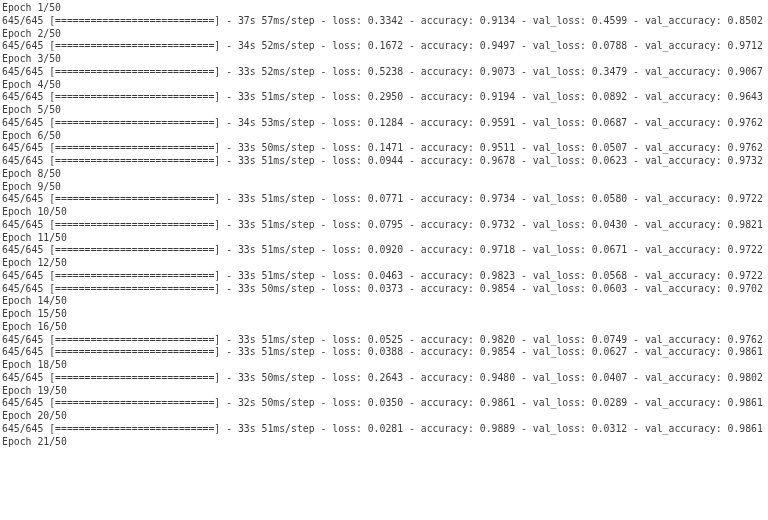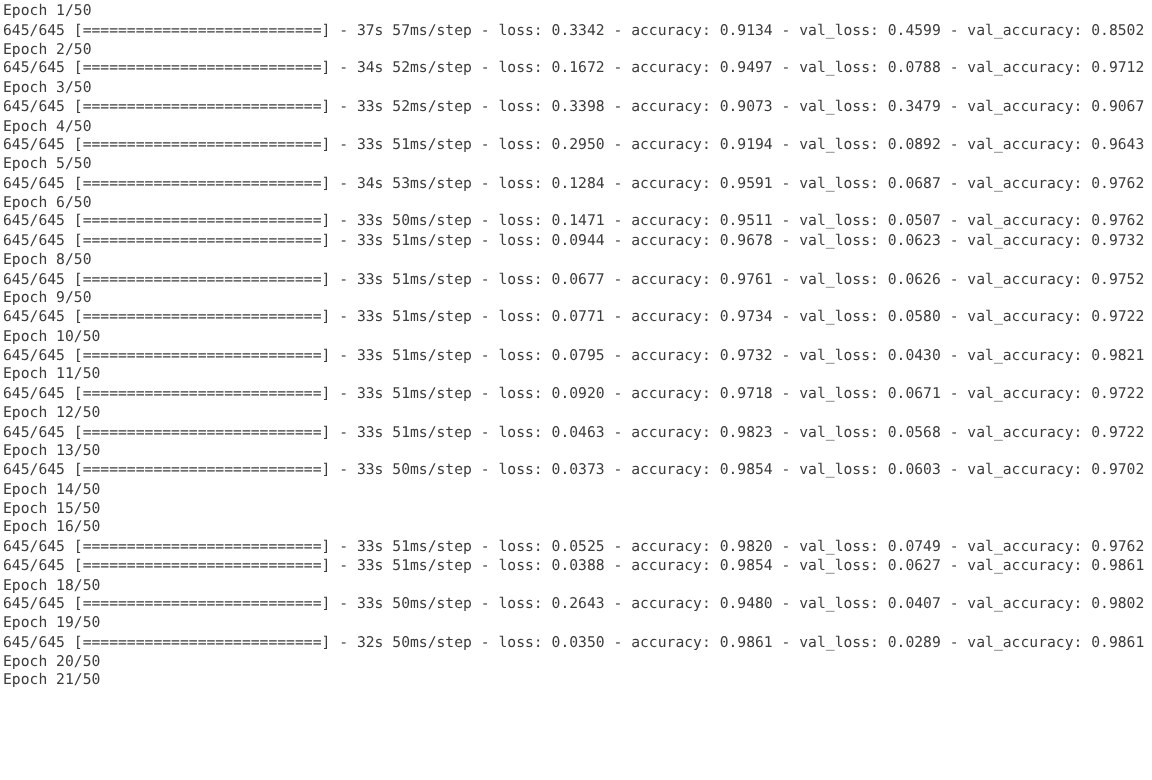--- a/index.html
+++ b/index.html
@@ -29,44 +29,43 @@
 </style>
 </head>
 <body>
 
 <div class="console" id="console" style="color: rgb(60, 60, 60); background: rgb(255, 255, 255);">
     <div class="line">Epoch 1/50</div>
     <div class="line">645/645 [===========================] - 37s 57ms/step - loss: 0.3342 - accuracy: 0.9134 - val_loss: 0.4599 - val_accuracy: 0.8502</div>
     <div class="line">Epoch 2/50</div>
     <div class="line">645/645 [===========================] - 34s 52ms/step - loss: 0.1672 - accuracy: 0.9497 - val_loss: 0.0788 - val_accuracy: 0.9712</div>
     <div class="line">Epoch 3/50</div>
-    <div class="line">645/645 [===========================] - 33s 52ms/step - loss: 0.3398 - accuracy: 0.9073 - val_loss: 0.3479 - val_accuracy: 0.9067</div>
+    <div class="line">645/645 [===========================] - 33s 52ms/step - loss: 0.5238 - accuracy: 0.9073 - val_loss: 0.3479 - val_accuracy: 0.9067</div>
     <div class="line">Epoch 4/50</div>
     <div class="line">645/645 [===========================] - 33s 51ms/step - loss: 0.2950 - accuracy: 0.9194 - val_loss: 0.0892 - val_accuracy: 0.9643</div>
     <div class="line">Epoch 5/50</div>
     <div class="line">645/645 [===========================] - 34s 53ms/step - loss: 0.1284 - accuracy: 0.9591 - val_loss: 0.0687 - val_accuracy: 0.9762</div>
     <div class="line">Epoch 6/50</div>
     <div class="line">645/645 [===========================] - 33s 50ms/step - loss: 0.1471 - accuracy: 0.9511 - val_loss: 0.0507 - val_accuracy: 0.9762</div>
     <div class="line">645/645 [===========================] - 33s 51ms/step - loss: 0.0944 - accuracy: 0.9678 - val_loss: 0.0623 - val_accuracy: 0.9732</div>
     <div class="line">Epoch 8/50</div>
-    <div class="line">645/645 [===========================] - 33s 51ms/step - loss: 0.0677 - accuracy: 0.9761 - val_loss: 0.0626 - val_accuracy: 0.9752</div>
     <div class="line">Epoch 9/50</div>
     <div class="line">645/645 [===========================] - 33s 51ms/step - loss: 0.0771 - accuracy: 0.9734 - val_loss: 0.0580 - val_accuracy: 0.9722</div>
     <div class="line">Epoch 10/50</div>
     <div class="line">645/645 [===========================] - 33s 51ms/step - loss: 0.0795 - accuracy: 0.9732 - val_loss: 0.0430 - val_accuracy: 0.9821</div>
     <div class="line">Epoch 11/50</div>
     <div class="line">645/645 [===========================] - 33s 51ms/step - loss: 0.0920 - accuracy: 0.9718 - val_loss: 0.0671 - val_accuracy: 0.9722</div>
     <div class="line">Epoch 12/50</div>
     <div class="line">645/645 [===========================] - 33s 51ms/step - loss: 0.0463 - accuracy: 0.9823 - val_loss: 0.0568 - val_accuracy: 0.9722</div>
-    <div class="line">Epoch 13/50</div>
     <div class="line">645/645 [===========================] - 33s 50ms/step - loss: 0.0373 - accuracy: 0.9854 - val_loss: 0.0603 - val_accuracy: 0.9702</div>
     <div class="line">Epoch 14/50</div>
     <div class="line">Epoch 15/50</div>
     <div class="line">Epoch 16/50</div>
     <div class="line">645/645 [===========================] - 33s 51ms/step - loss: 0.0525 - accuracy: 0.9820 - val_loss: 0.0749 - val_accuracy: 0.9762</div>
     <div class="line">645/645 [===========================] - 33s 51ms/step - loss: 0.0388 - accuracy: 0.9854 - val_loss: 0.0627 - val_accuracy: 0.9861</div>
     <div class="line">Epoch 18/50</div>
     <div class="line">645/645 [===========================] - 33s 50ms/step - loss: 0.2643 - accuracy: 0.9480 - val_loss: 0.0407 - val_accuracy: 0.9802</div>
     <div class="line">Epoch 19/50</div>
     <div class="line">645/645 [===========================] - 32s 50ms/step - loss: 0.0350 - accuracy: 0.9861 - val_loss: 0.0289 - val_accuracy: 0.9861</div>
     <div class="line">Epoch 20/50</div>
+    <div class="line">645/645 [===========================] - 33s 51ms/step - loss: 0.0281 - accuracy: 0.9889 - val_loss: 0.0312 - val_accuracy: 0.9861</div>
     <div class="line">Epoch 21/50</div>
   </div>
 
 </body></html>

